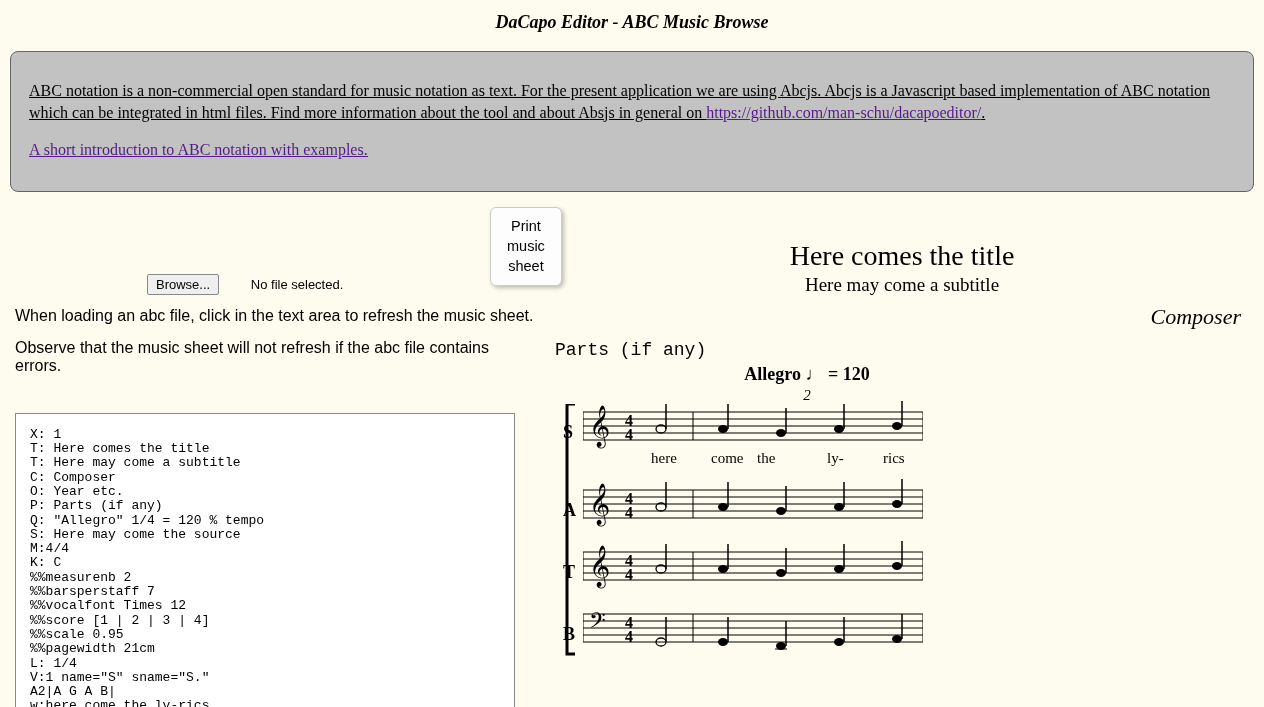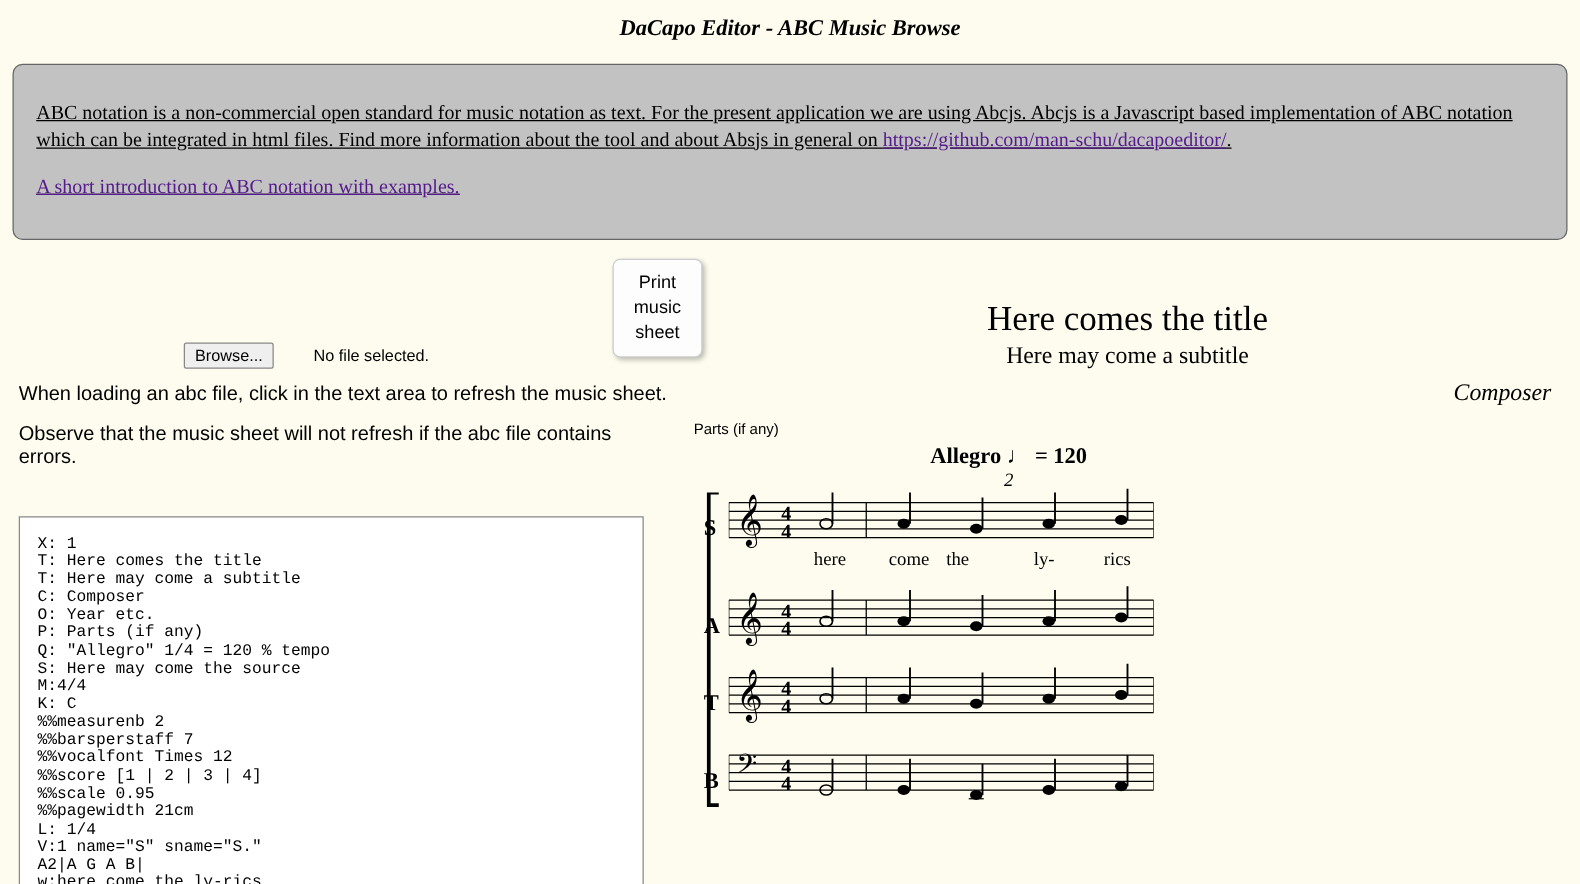--- a/index.html
+++ b/index.html
@@ -112,26 +112,26 @@
     }
     .sheet-subtitle {
       font-family: 'Times New Roman', serif;
       font-size: 19px;
       margin-top: 2px;
     }
     .sheet-composer {
       text-align: right;
       font-style: italic;
       font-family: 'Times New Roman', serif;
-      font-size: 19px;
+      font-size: 22px;
       margin: 8px 8px 0 0;
     }
     .sheet-parts {
-      font-family: Liberation Sans, sans-serif;
-      font-size: 12px;
+      font-family: Liberation Mono, monospace;
+      font-size: 18px;
       margin: 10px 0 4px 0;
     }
     .tempo {
       text-align: center;
       font-family: 'Times New Roman', serif;
       font-weight: bold;
       font-size: 18px;
       margin-bottom: 2px;
       padding-right: 190px;
     }

